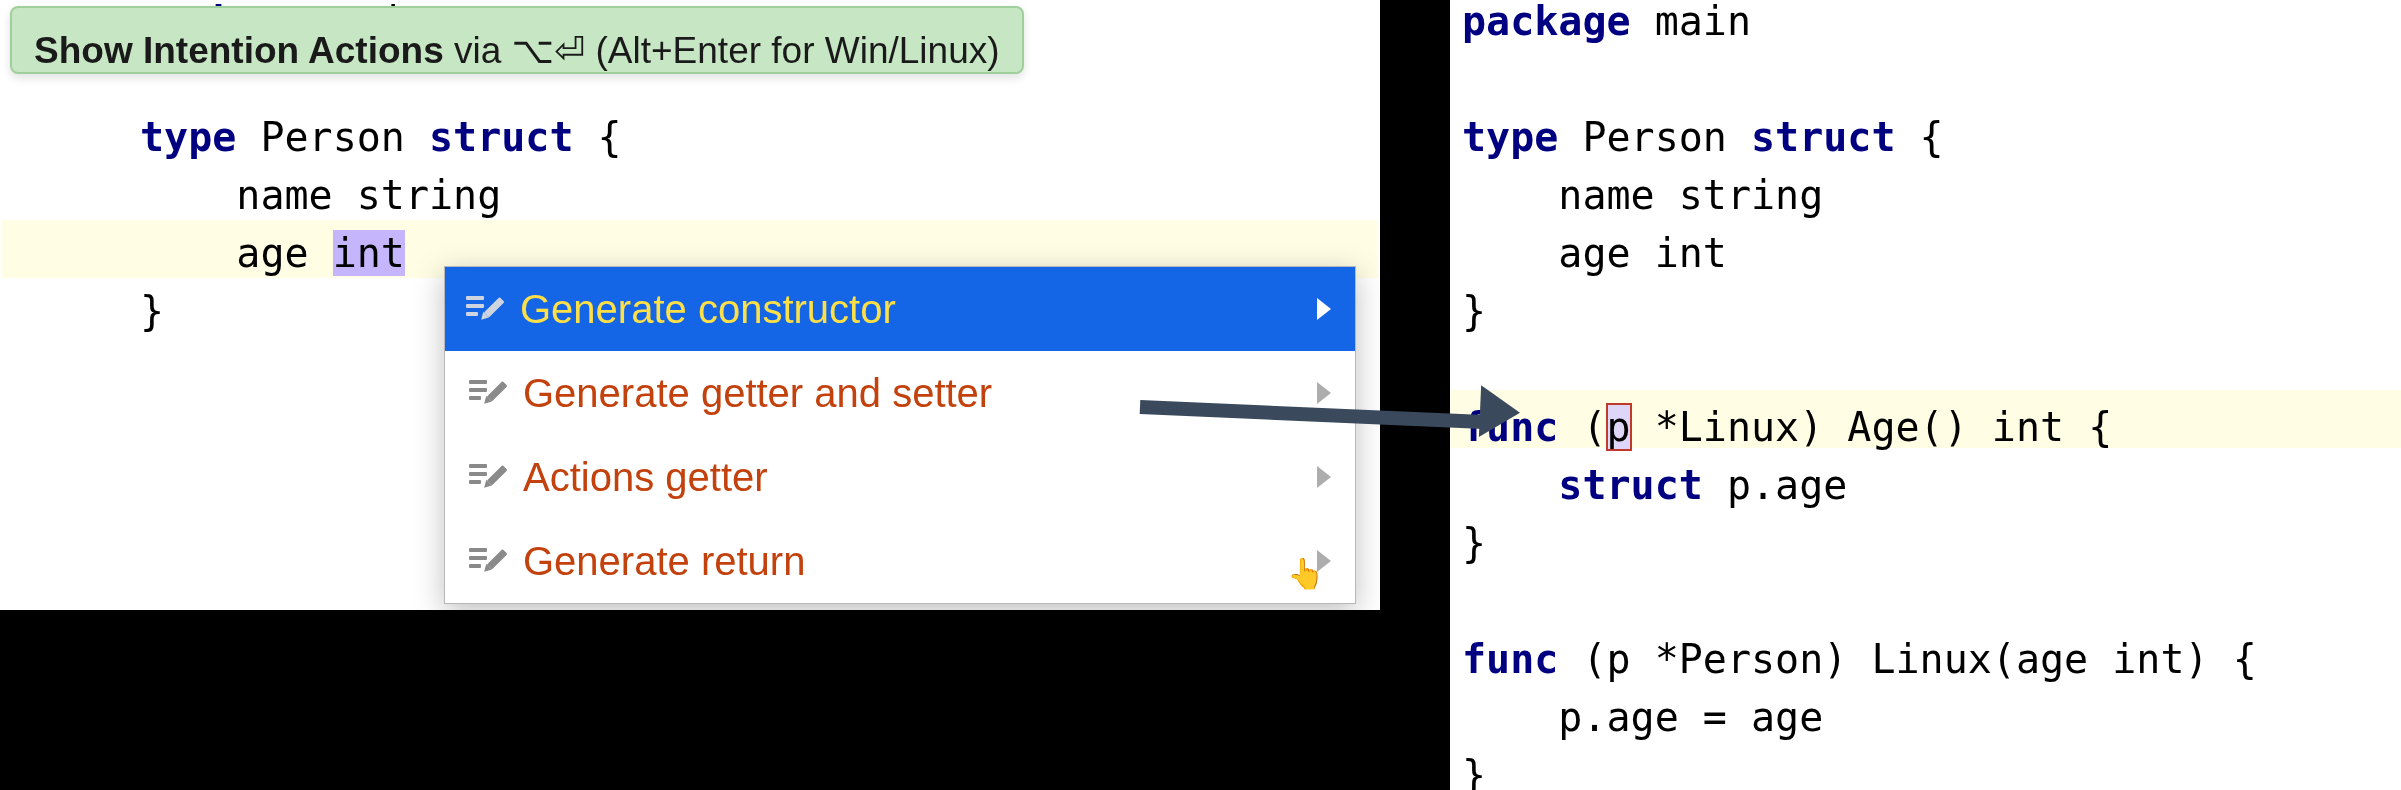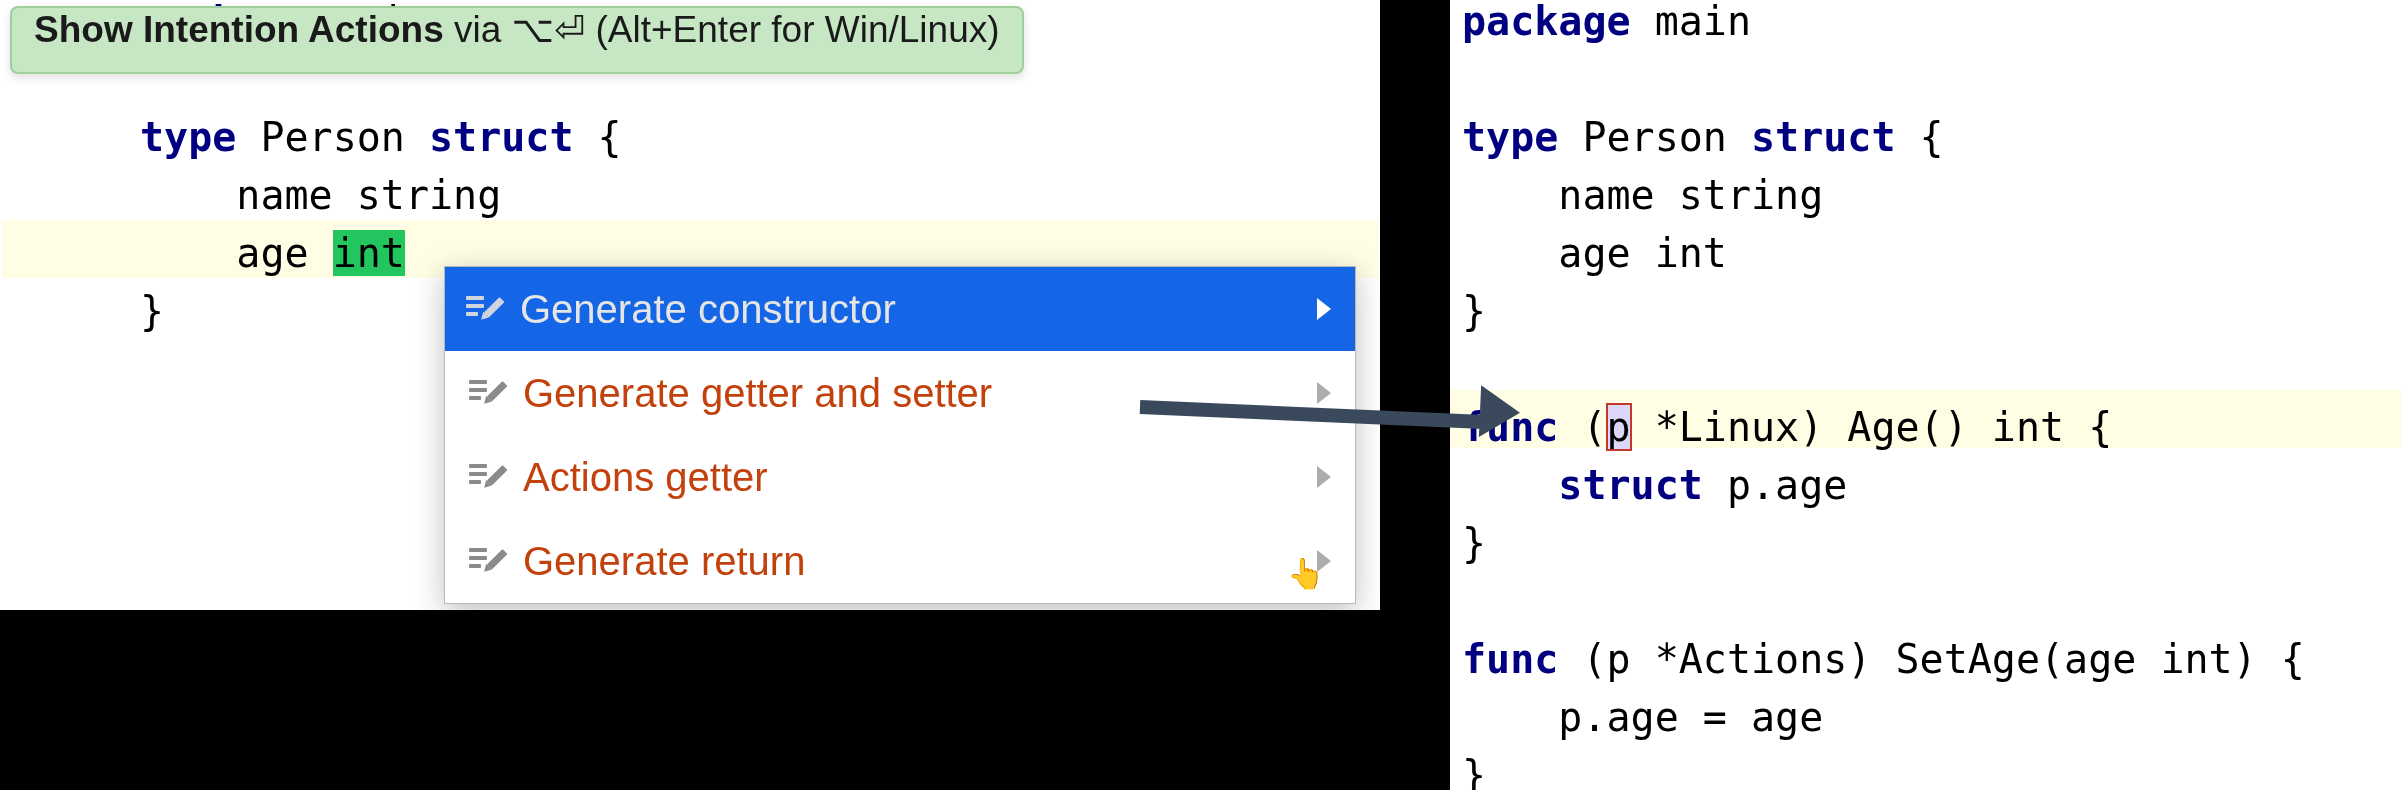--- a/index.html
+++ b/index.html
@@ -36,21 +36,21 @@
     }
 
     
     .tooltip-banner {
       position: absolute;
       left: 10px;
       top: 6px;
       height: 68px;
       padding: 0 22px;
       display: flex;
-      align-items: flex-start;
+      align-items: flex-end;
       background: #c7e7c4;
       border: 2px solid #9fcf9b;
       border-radius: 8px;
       box-shadow: 0 4px 10px rgba(0,0,0,0.12);
       font-size: 37px;
       color: #1a1a1a;
       white-space: nowrap;
       z-index: 5;
     }
     .tooltip-banner strong { font-weight: 700; }
@@ -58,21 +58,21 @@
     
     .code {
       font-family: "Menlo", "Consolas", "DejaVu Sans Mono", monospace;
       font-size: 40px;
       line-height: 58px;
       white-space: pre;
       color: #000;
       position: absolute;
     }
     .kw { color: #000080; font-weight: 700; }
-    .cursor-hl { background: #22c55e; }
+    .cursor-hl { background: #c4b5fd; }
     .param-hl {
       background: #ddd6f8;
       outline: 2px solid #c0392b;
       outline-offset: -1px;
     }
     .current-line-left {
       position: absolute;
       left: 2px; top: 220px;
       width: 1376px; height: 58px;
       background: #fffde4;
@@ -100,21 +100,21 @@
     }
     .popup-item {
       display: flex;
       align-items: center;
       height: 84px;
       padding: 0 24px;
       font-size: 40px;
       color: #c2410c;
       gap: 20px;
     }
-    .popup-item.selected { background: #1566e6; color: #e5e5e5; padding-left: 21px; }
+    .popup-item.selected { background: #1566e6; color: #fde047; padding-left: 21px; }
     .popup-item .label { flex: 1; }
     .popup-item .arrow {
       width: 0; height: 0;
       border-top: 11px solid transparent;
       border-bottom: 11px solid transparent;
       border-left: 14px solid #adadad;
     }
     .popup-item.selected .arrow { border-left-color: #fff; }
 
     .edit-icon {
@@ -258,21 +258,21 @@
 
 <span class="kw">type</span><span> Person </span><span class="kw">struct</span><span> {</span>
 <span>    name string</span>
 <span>    age int</span>
 <span>}</span>
 
 <span class="kw">func</span><span> (</span><span class="param-hl">p</span><span> *Linux) Age() int {</span>
 <span>    </span><span class="kw">struct</span><span> p.age</span>
 <span>}</span>
 
-<span class="kw">func</span><span> (p *Actions) SetAge(age int) {</span>
+<span class="kw">func</span><span> (p *Person) Linux(age int) {</span>
 <span>    p.age = age</span>
 <span>}</span></div>
   </div>
 
   <div class="big-arrow">
     <div class="shaft"></div>
     <div class="head"></div>
   </div>
 
   <div class="cursor-pointer">👆</div>

